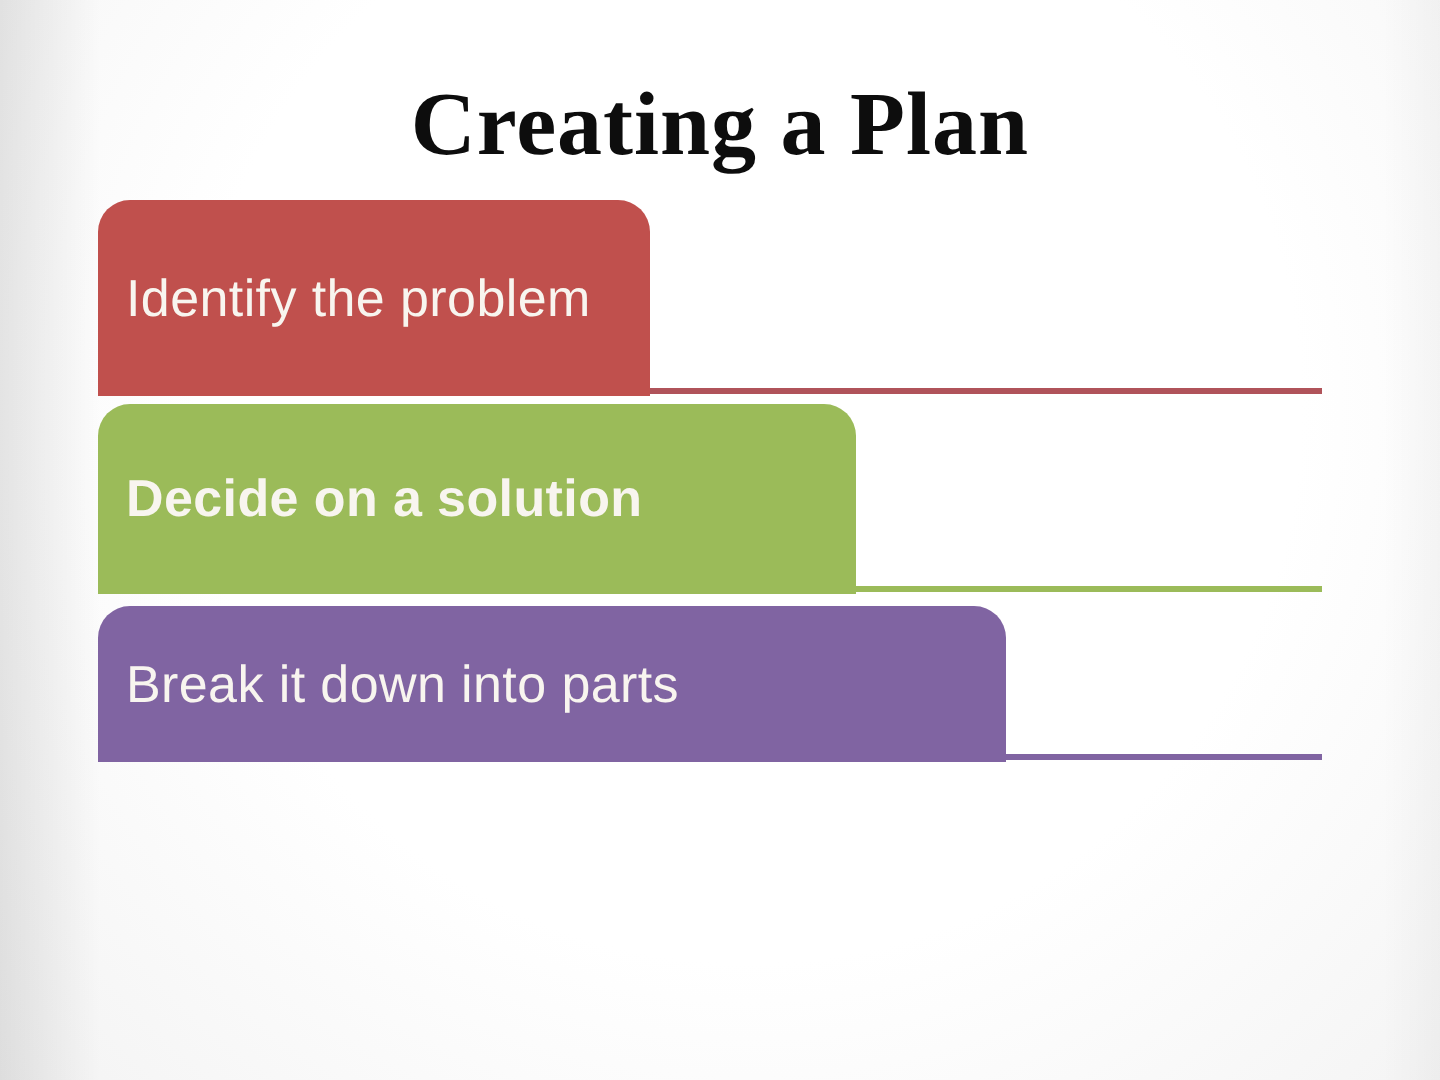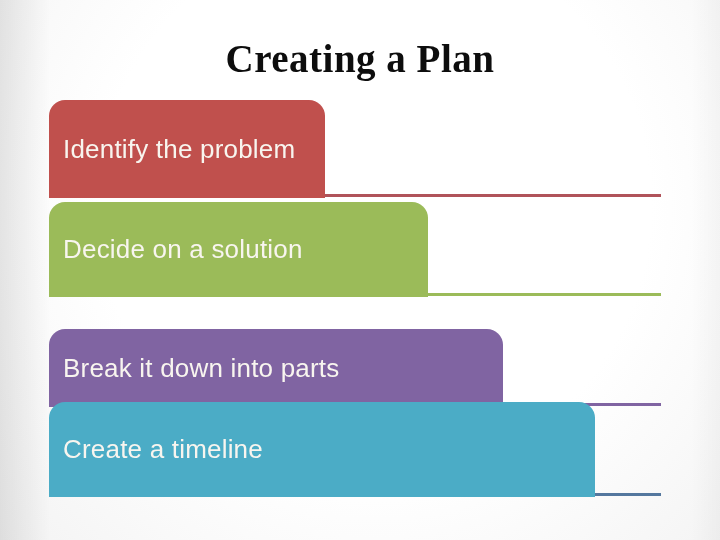--- a/index.html
+++ b/index.html
@@ -21,32 +21,32 @@
   }
   .title {
     position: absolute;
     top: 38px;
     left: 0;
     width: 720px;
     margin: 0;
     text-align: center;
     font-family: "Liberation Serif", "DejaVu Serif", serif;
     font-weight: 700;
-    font-size: 39px;
+    font-size: 45px;
     line-height: 1.1;
     letter-spacing: 0.5px;
   }
   .row {
     position: absolute;
     left: 49px;
     width: 612px;
   }
   .row-0 { top: 100px; height: 98px; }
-  .row-1 { top: 202px; height: 95px; }
-  .row-2 { top: 303px; height: 78px; margin-top: 26px; }
+  .row-1 { top: 202px; height: 95px; font-weight: bold; }
+  .row-2 { top: 303px; height: 78px; }
   .row-3 { top: 402px; height: 95px; }
   .underline {
     position: absolute;
     left: 0;
     right: 0;
     bottom: 1px;
     height: 3px;
     z-index: 1;
   }
   .bar {
@@ -88,20 +88,14 @@
     </div>
   </div>
 
   <div class="row row-2">
     <div class="underline" style="background: rgb(128, 100, 162);"></div>
     <div class="bar" style="background: rgb(128, 100, 162); width: 454px;">
       <span class="bar-label" style="color: rgb(248, 245, 239);">Break it down into parts</span>
     </div>
   </div>
 
-  <div class="row row-3">
-    <div class="underline" style="background: rgb(84, 119, 158);"></div>
-    <div class="bar" style="background: rgb(75, 172, 198); width: 546px;">
-      <span class="bar-label" style="color: rgb(248, 245, 239);">Create a timeline</span>
-    </div>
-  </div>
 
 </div>
 
 </body></html>

